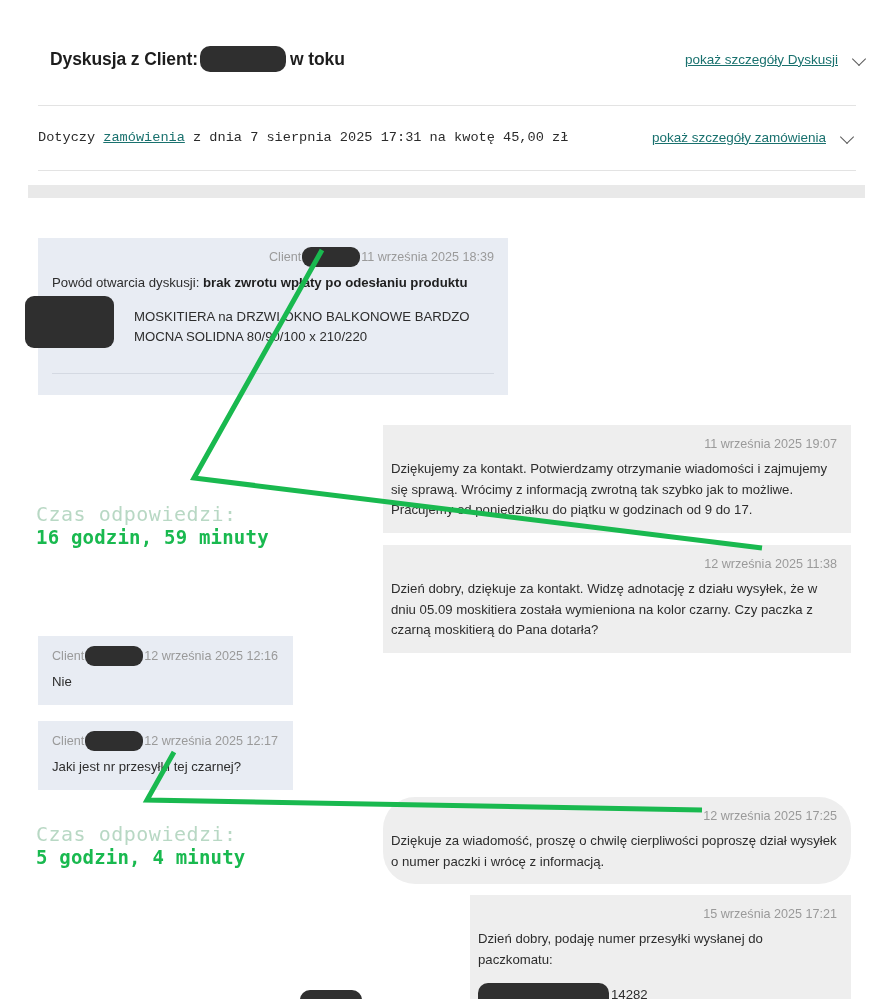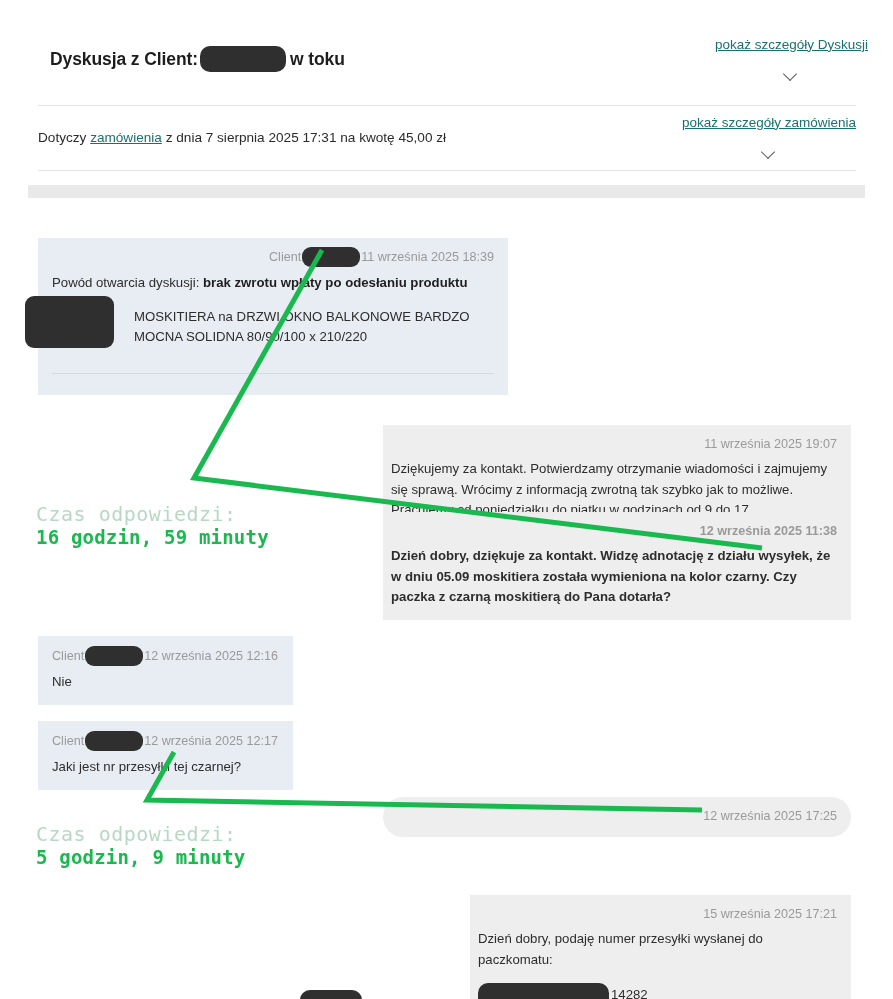--- a/index.html
+++ b/index.html
@@ -53,21 +53,20 @@
     width: 86px;
     height: 26px;
     margin: 0 4px 0 2px;
     border-radius: 10px;
   }
   .details-link-wrap {
     display: flex;
     align-items: center;
     gap: 14px;
     white-space: nowrap;
-    flex-direction: column;
   }
   .details-link {
     font-size: 13.5px;
     color: #19716e;
     text-decoration: underline;
     cursor: pointer;
   }
   .chev {
     width: 16px;
     height: 16px;
@@ -104,20 +103,21 @@
     width: 818px;
     height: 26px;
     display: flex;
     align-items: center;
     justify-content: space-between;
   }
   .order-text {
     font-size: 13.6px;
     color: #2b2b2b;
     white-space: nowrap;
+    font-family: Liberation Mono, monospace;
   }
   .order-text .lnk {
     color: #19716e;
     text-decoration: underline;
   }
   .order-text .amount { color: #2b2b2b; }
 
   
   .gray-strip {
     position: absolute;
@@ -204,21 +204,21 @@
     position: absolute;
     left: 25px;
     top: 296px;
     width: 89px;
     height: 52px;
     background: #2f2f2f;
     border-radius: 9px;
   }
 
   #bubble-ack    { left: 383px; top: 425px; width: 468px; }
-  #bubble-note   { left: 383px; top: 512px; width: 468px; font-weight: bold; }
+  #bubble-note   { left: 383px; top: 545px; width: 468px; }
   #bubble-nie    { left: 38px;  top: 636px; width: 255px; }
   #bubble-ask    { left: 38px;  top: 721px; width: 255px; }
   #bubble-wait   { left: 383px; top: 797px; width: 468px; border-radius: 32px; }
   #bubble-track  { left: 470px; top: 895px; width: 381px; }
 
   .track-line {
     display: flex;
     align-items: center;
     margin-top: 12px;
     height: 26px;
@@ -356,20 +356,21 @@
       <div class="meta meta-row">
         <span>Client</span>
         <span class="redact redact-name"></span>
         <span>12 września 2025 12:17</span>
       </div>
       <div class="msg-body">Jaki jest nr przesyłki tej czarnej?</div>
     </div>
 
     <div class="bubble seller" id="bubble-wait">
       <div class="meta meta-right">12 września 2025 17:25</div>
+      <div class="msg-body">Dziękuje za wiadomość, proszę o chwilę cierpliwości poproszę dział wysyłek o numer paczki i wrócę z informacją.</div>
     </div>
 
     <div class="bubble seller" id="bubble-track">
       <div class="meta meta-right">15 września 2025 17:21</div>
       <div class="msg-body">Dzień dobry, podaję numer przesyłki wysłanej do paczkomatu:</div>
       <div class="track-line">
         <span class="redact redact-track"></span>
         <span class="track-num">14282</span>
       </div>
     </div>
@@ -377,21 +378,21 @@
     <div class="redact-bottom"></div>
   </div>
 
   <div class="annot" id="annot-1">
     <div class="annot-label">Czas odpowiedzi:</div>
     <div class="annot-value">16 godzin, 59 minuty</div>
   </div>
 
   <div class="annot" id="annot-2">
     <div class="annot-label">Czas odpowiedzi:</div>
-    <div class="annot-value">5 godzin, 9 minuty</div>
+    <div class="annot-value">5 godzin, 4 minuty</div>
   </div>
 
   <svg class="overlay-svg" viewBox="0 0 893 999">
     <polyline points="322,250 194,478 762,548" fill="none" stroke="#19b94f" stroke-width="5" stroke-linejoin="miter" stroke-linecap="butt"></polyline>
     <polyline points="174,752 147,800 702,810" fill="none" stroke="#19b94f" stroke-width="5" stroke-linejoin="miter" stroke-linecap="butt"></polyline>
   </svg>
 
 </div>
 
 </body></html>

